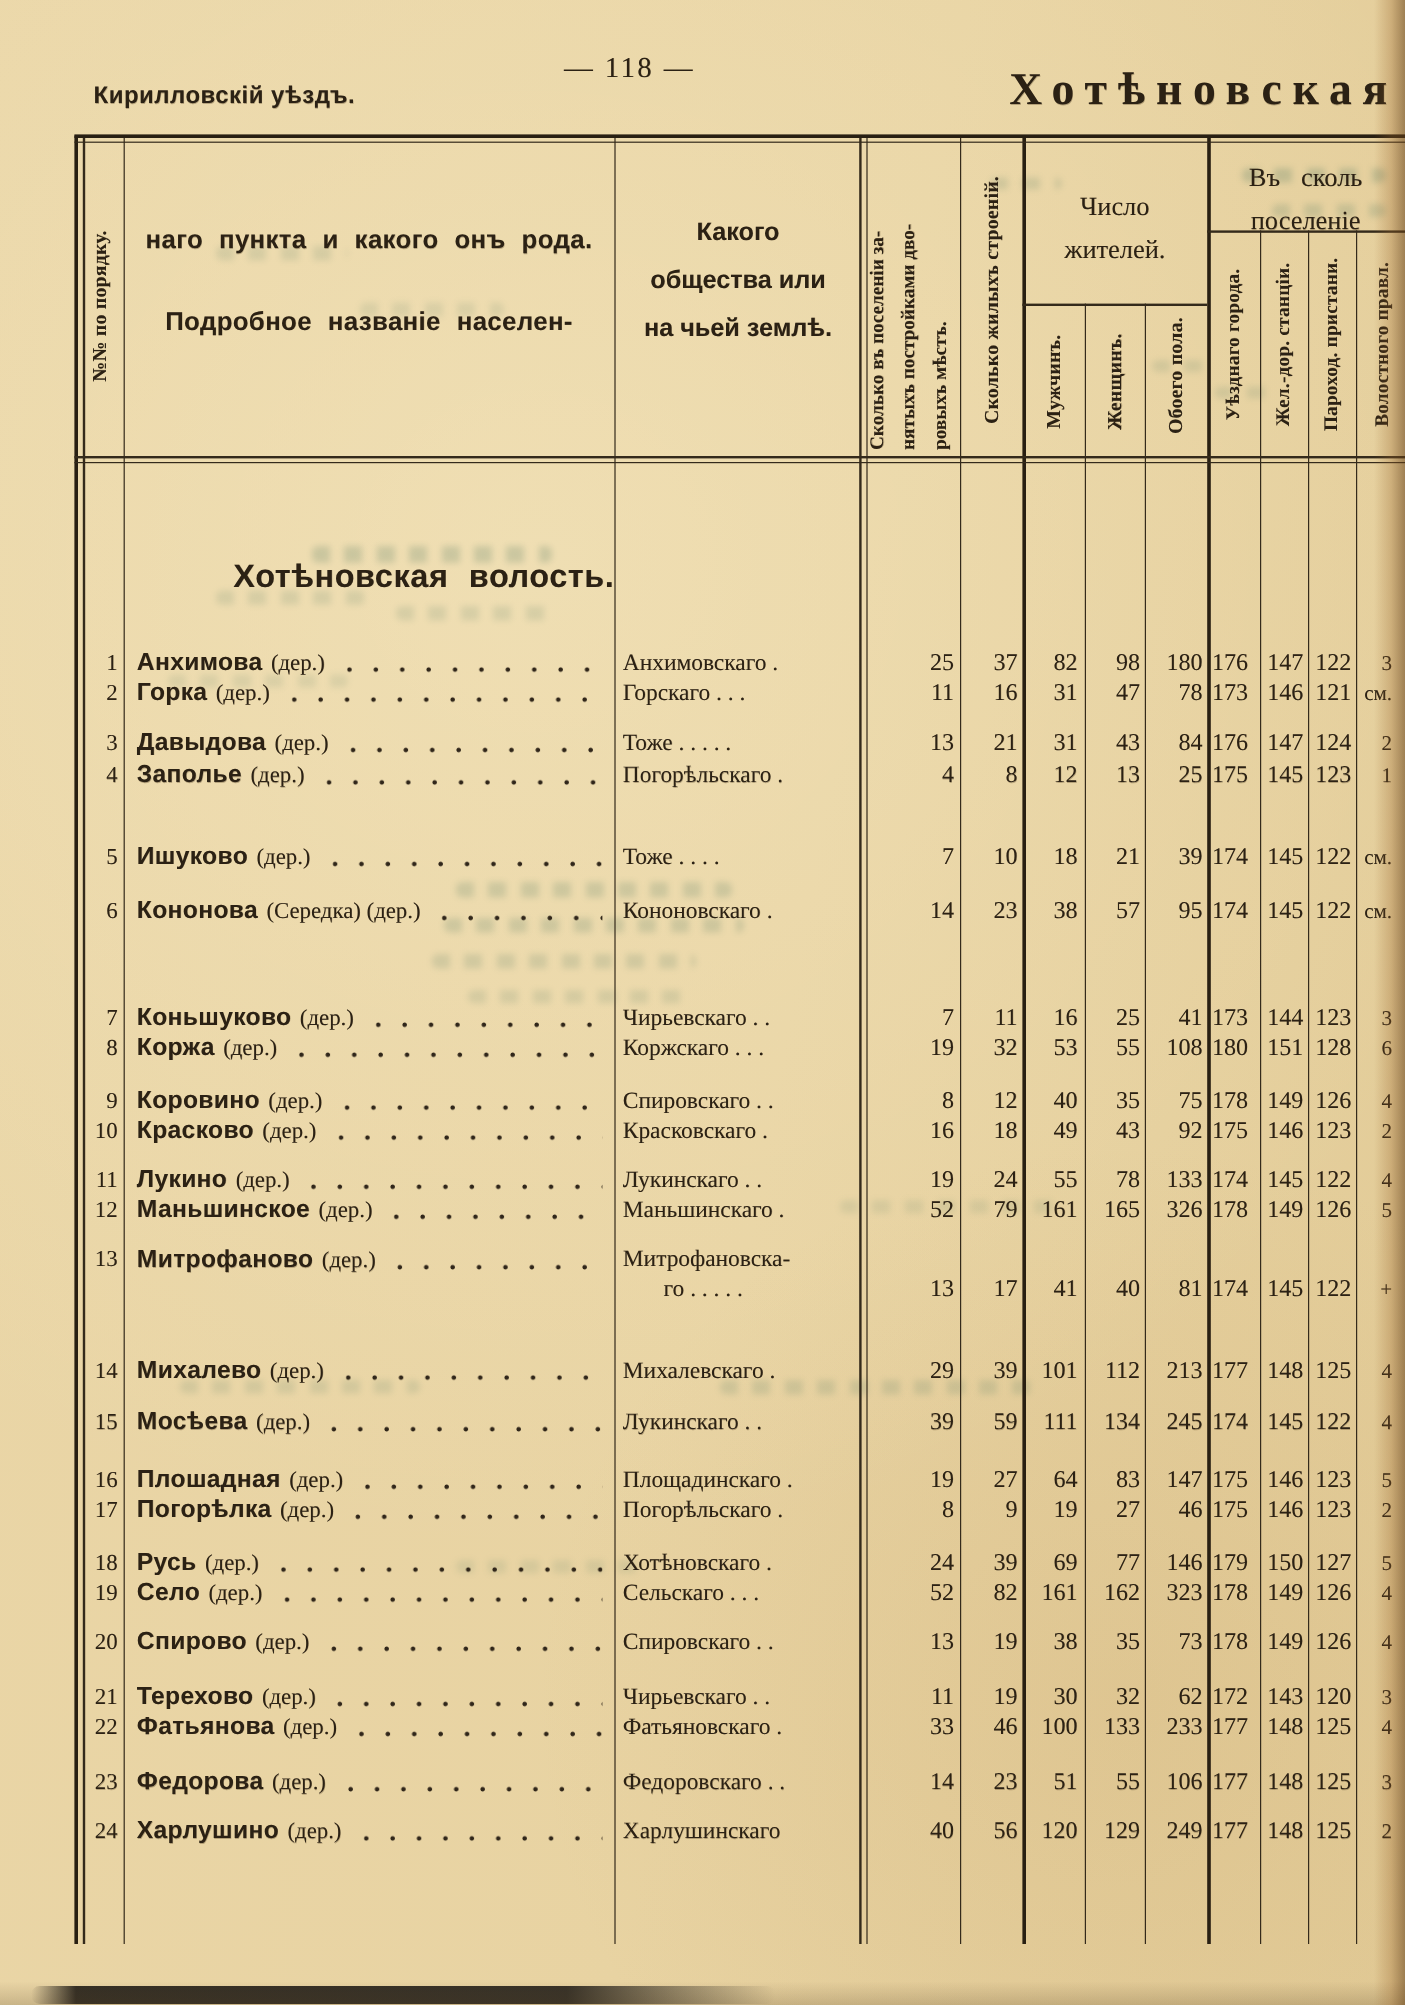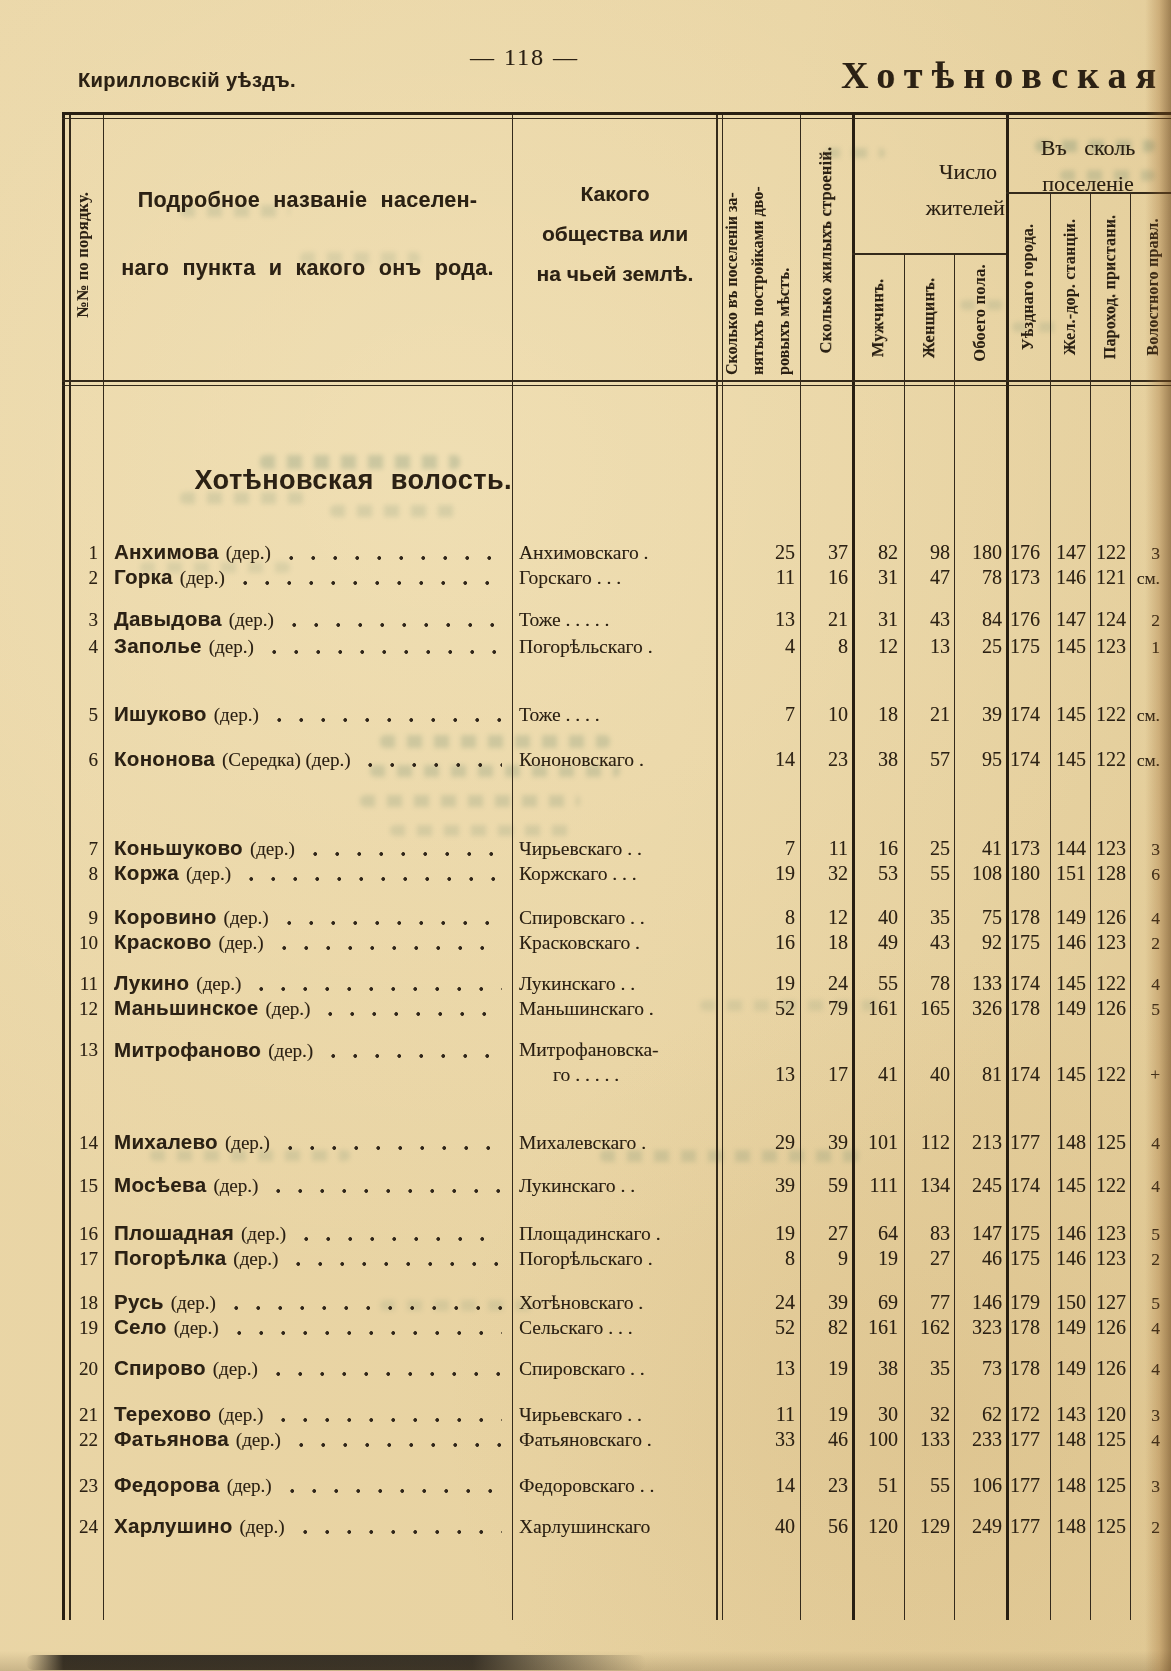--- a/index.html
+++ b/index.html
@@ -123,43 +123,43 @@
       <div class="hln" style="left: 62px; top: 385px; width: 1109px; height: 1px;"></div>
       <div class="hln" style="left: 852px; top: 253px; width: 154px; height: 1.5px;"></div>
       <div class="hln" style="left: 1006px; top: 192px; width: 165px; height: 1.5px;"></div>
     </div>
 
   <div class="vcell" style="left:64px;top:130px;width:38px;height:250px">
     <span class="rot1">№№ по порядку.</span>
   </div>
 
   <div class="hdr-name">
+    <div>наго пункта и какого онъ рода.</div>
     <div>Подробное названіе населен-</div>
-    <div>наго пункта и какого онъ рода.</div>
   </div>
 
   <div class="hdr-soc">
     <div>Какого</div>
     <div>общества или</div>
     <div>на чьей землѣ.</div>
   </div>
 
   <div class="vcell" style="left:716px;top:122px;width:84px;height:256px">
     <div class="rblock">
       <div>Сколько въ поселеніи за-</div>
       <div>нятыхъ постройками дво-</div>
       <div>ровыхъ мѣстъ.</div>
     </div>
   </div>
 
   <div class="vcell" style="left:800px;top:122px;width:52px;height:256px">
     <span class="rot1">Сколько жилыхъ строеній.</span>
   </div>
 
-  <div class="grp" style="left:891px;top:160px;width:154px">
+  <div class="grp" style="left:852px;top:160px;width:154px">
     <div>Число</div>
     <div>жителей.</div>
   </div>
 
   <div class="vcell" style="left:852px;top:258px;width:52px;height:120px">
     <span class="rot1">Мужчинъ.</span>
   </div>
   <div class="vcell" style="left:904px;top:258px;width:50px;height:120px">
     <span class="rot1">Женщинъ.</span>
   </div>

